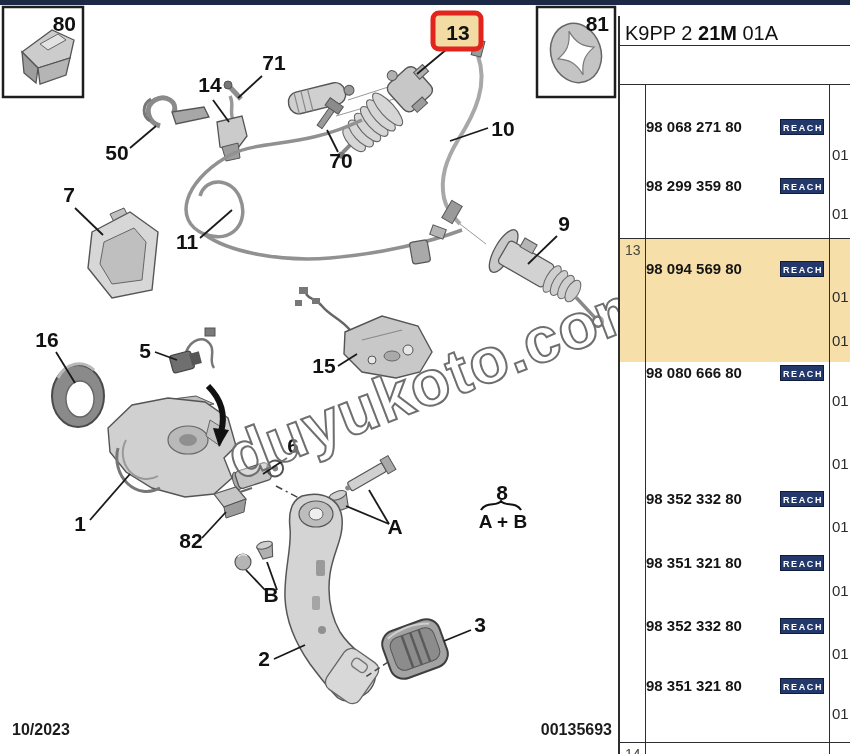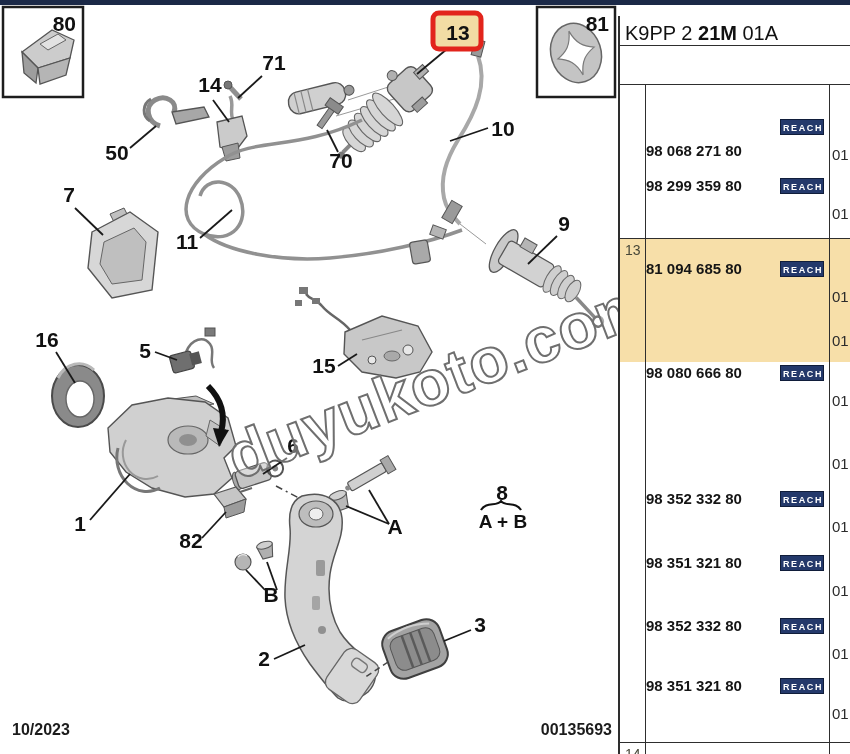--- a/index.html
+++ b/index.html
@@ -313,30 +313,30 @@
 
     <div class="tan"></div>
 
     <div class="hline" style="top:29px;"></div>
     <div class="hline" style="top:68px;"></div>
     <div class="hline" style="top:222px;"></div>
     <div class="hline" style="top:726px;"></div>
     <div class="vline" style="left:25px;top:68px;height:686px;"></div>
     <div class="vline" style="left:209px;top:68px;height:686px;"></div>
 
-    <div class="part" style="top:102px;margin-top:24px;">98 068 271 80</div>
+    <div class="part" style="top:102px;">98 068 271 80</div>
     <div class="reach" style="top:103px;">REACH</div>
     <div class="qty" style="top:102px;">01</div>
 
     <div class="part" style="top:161px;text-align:right;">98 299 359 80</div>
     <div class="reach" style="top:162px;">REACH</div>
     <div class="qty" style="top:161px;">01</div>
 
     <div class="idx" style="top:226px;">13</div>
-    <div class="part" style="top:244px;">81 094 685 80</div>
+    <div class="part" style="top:244px;">98 094 569 80</div>
     <div class="reach" style="top:245px;">REACH</div>
     <div class="qty" style="top:244px;">01</div>
 
     <div class="qty" style="top:288px;">01</div>
 
     <div class="part" style="top:348px;">98 080 666 80</div>
     <div class="reach" style="top:349px;">REACH</div>
     <div class="qty" style="top:348px;">01</div>
 
     <div class="qty" style="top:411px;">01</div>

